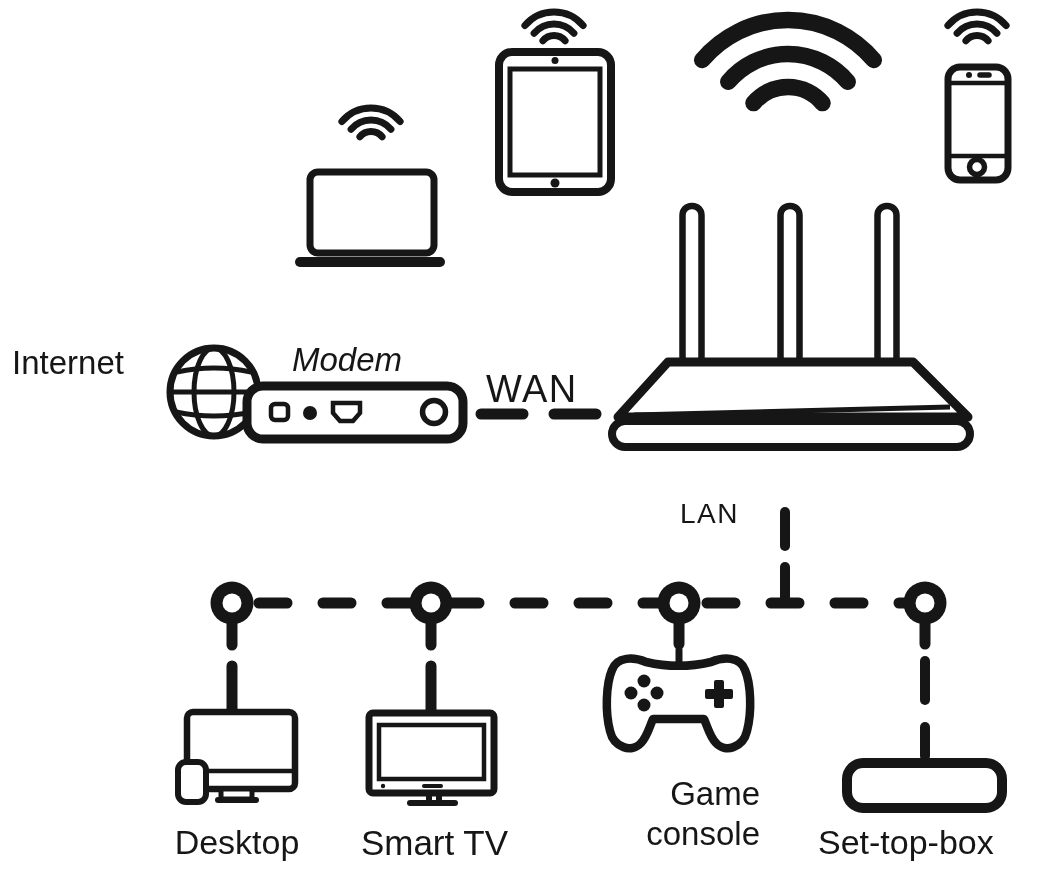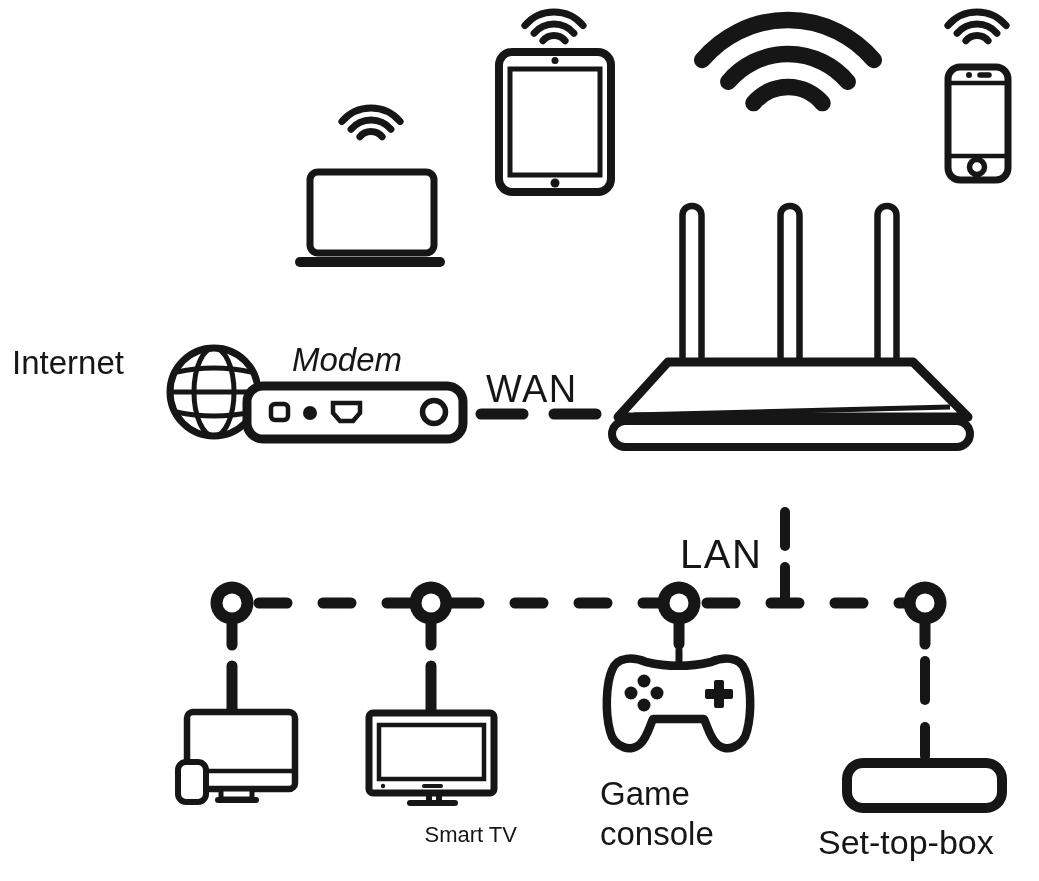--- a/index.html
+++ b/index.html
@@ -8,24 +8,24 @@
     background:var(--bg,#fff);
     font-family:"Liberation Sans",sans-serif;
     color:var(--ink,#161616);
     overflow:hidden;
   }
   .canvas > svg{position:absolute;left:0;top:0;}
   .label{position:absolute;white-space:pre-line;line-height:1.22;}
   .lbl-internet{left:12px;top:343px;font-size:33px;}
   .lbl-modem{left:292px;top:340px;font-size:33px;font-style:italic;}
   .lbl-wan{left:486px;top:366px;font-size:38px;letter-spacing:1.5px;}
-  .lbl-lan{left:680px;top:530px;font-size:40px;letter-spacing:1.5px;}
+  .lbl-lan{left:680px;top:497px;font-size:28px;letter-spacing:1.5px;}
   .lbl-desktop{left:157px;top:822px;width:160px;text-align:center;font-size:34px;}
-  .lbl-smarttv{left:352px;top:822px;width:165px;text-align:right;font-size:22px;}
-  .lbl-game{left:600px;top:774px;width:160px;text-align:left;font-size:33px;}
+  .lbl-smarttv{left:352px;top:822px;width:165px;text-align:center;font-size:35px;}
+  .lbl-game{left:600px;top:774px;width:160px;text-align:right;font-size:33px;}
   .lbl-settop{left:818px;top:822px;width:215px;text-align:left;font-size:34px;}
   .st{fill:none;stroke:var(--ink,#161616);}
   .stf{fill:var(--bg,#fff);stroke:var(--ink,#161616);}
   .fl{fill:var(--ink,#161616);stroke:none;}
   .bgf{fill:var(--bg,#fff);stroke:none;}
 </style>
 </head>
 <body>
 
 <div class="canvas">
@@ -173,18 +173,19 @@
 
   <g>
     <rect x="847" y="763" width="155" height="45" rx="16" class="stf" stroke-width="10"></rect>
   </g>
 </svg>
 
 <div class="label lbl-internet">Internet</div>
 <div class="label lbl-modem">Modem</div>
 <div class="label lbl-wan">WAN</div>
 <div class="label lbl-lan">LAN</div>
+<div class="label lbl-desktop">Desktop</div>
 <div class="label lbl-smarttv">Smart TV</div>
 <div class="label lbl-game">Game
 console</div>
 <div class="label lbl-settop">Set-top-box</div>
 
 </div>
 
 </body></html>

